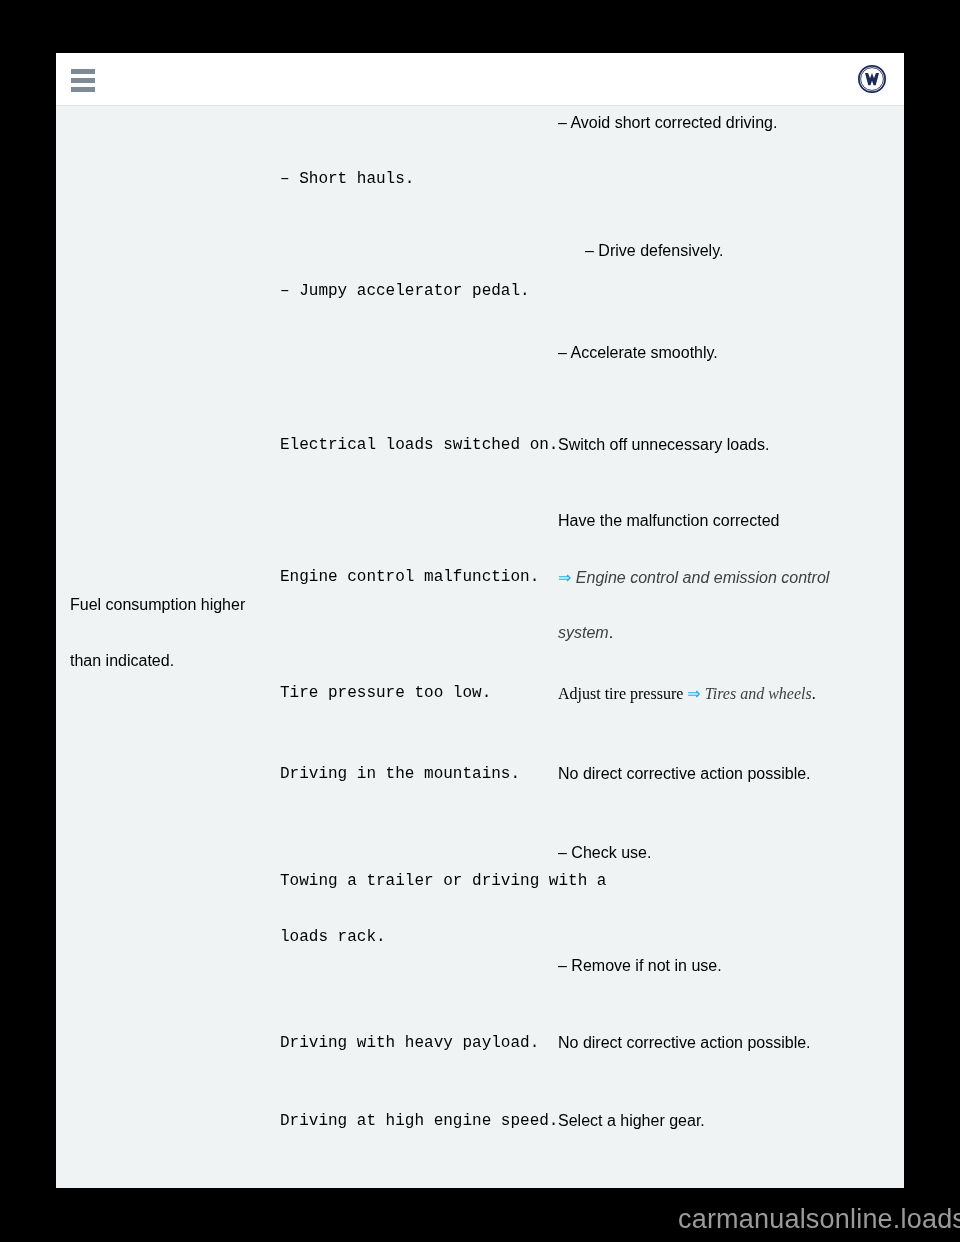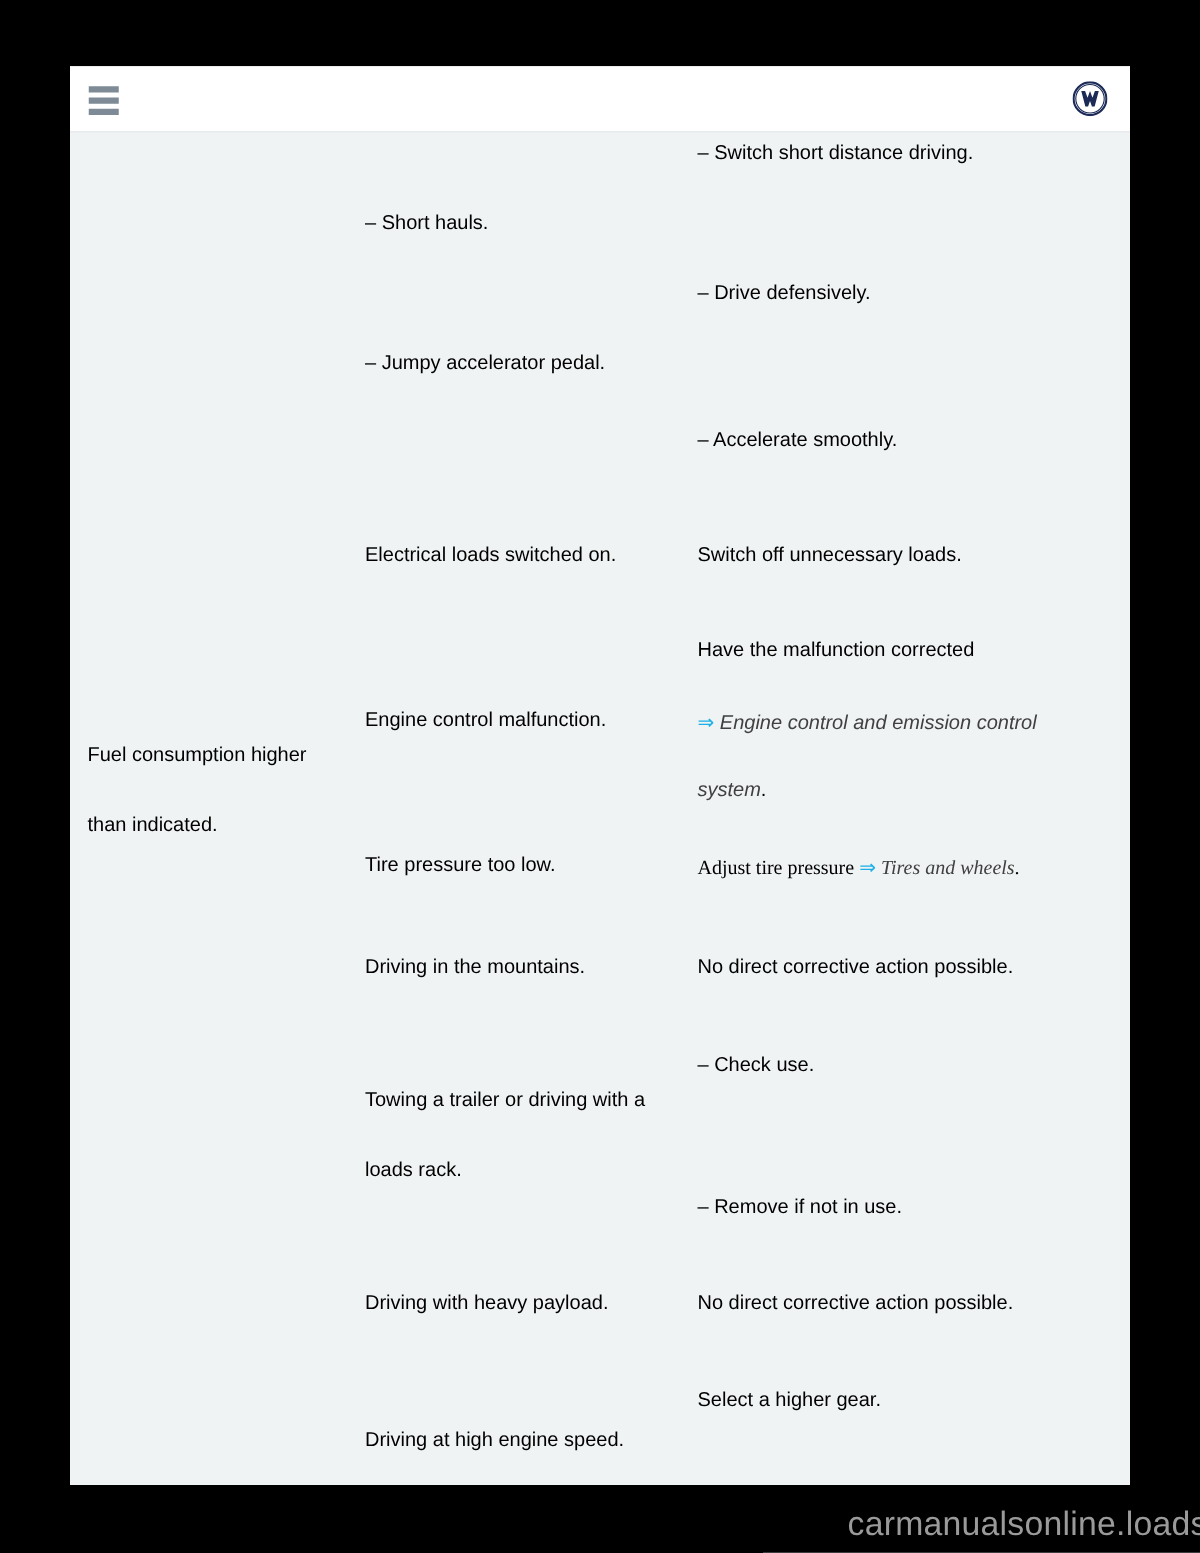--- a/index.html
+++ b/index.html
@@ -82,21 +82,21 @@
   }
   .arrow {
     color: #1eb0e6;
     font-style: normal;
   }
 
   
   .row-block { position: absolute; left: 0; width: 848px; }
 
   .c1 { position: absolute; left: 14px;  width: 222px; }
-  .c2 { position: absolute; left: 236px; width: 266px; }
+  .c2 { position: absolute; left: 224px; width: 266px; font-family: Liberation Mono, monospace; }
   .c3 { position: absolute; left: 502px; width: 346px; }
 
   .txt { white-space: nowrap; }
 
   
   #watermark {
     position: absolute;
     left: 678px;
     top: 1204px;
     color: #9a9a9a;
@@ -128,29 +128,29 @@
     </span>
   </div>
 
   <div id="content-area">
 
     <div class="row-block" style="top:0px;">
       <div class="c2" style="top:64px;">
         <div class="txt">– Short hauls.</div>
       </div>
       <div class="c3" style="top:8px;">
-        <div class="txt">– Switch short distance driving.</div>
+        <div class="txt">– Avoid short corrected driving.</div>
       </div>
     </div>
 
     <div class="row-block" style="top:120px;">
       <div class="c2" style="top:56px;">
         <div class="txt">– Jumpy accelerator pedal.</div>
       </div>
-      <div class="c3" style="top:0px;">
+      <div class="c3" style="top:16px;margin-left:27px;">
         <div class="txt">– Drive defensively.</div>
       </div>
       <div class="c3" style="top:118px;">
         <div class="txt">– Accelerate smoothly.</div>
       </div>
     </div>
 
     <div class="row-block" style="top:330px;">
       <div class="c2" style="top:0px;">
         <div class="txt">Electrical loads switched on.</div>
@@ -220,21 +220,21 @@
     <div class="row-block" style="top:928px;">
       <div class="c2" style="top:0px;">
         <div class="txt">Driving with heavy payload.</div>
       </div>
       <div class="c3" style="top:0px;">
         <div class="txt">No direct corrective action possible.</div>
       </div>
     </div>
 
     <div class="row-block" style="top:1006px;">
-      <div class="c2" style="top:0px;margin-top:32px;">
+      <div class="c2" style="top:0px;">
         <div class="txt">Driving at high engine speed.</div>
       </div>
       <div class="c3" style="top:0px;">
         <div class="txt">Select a higher gear.</div>
       </div>
     </div>
 
   </div>
 </div>
 

